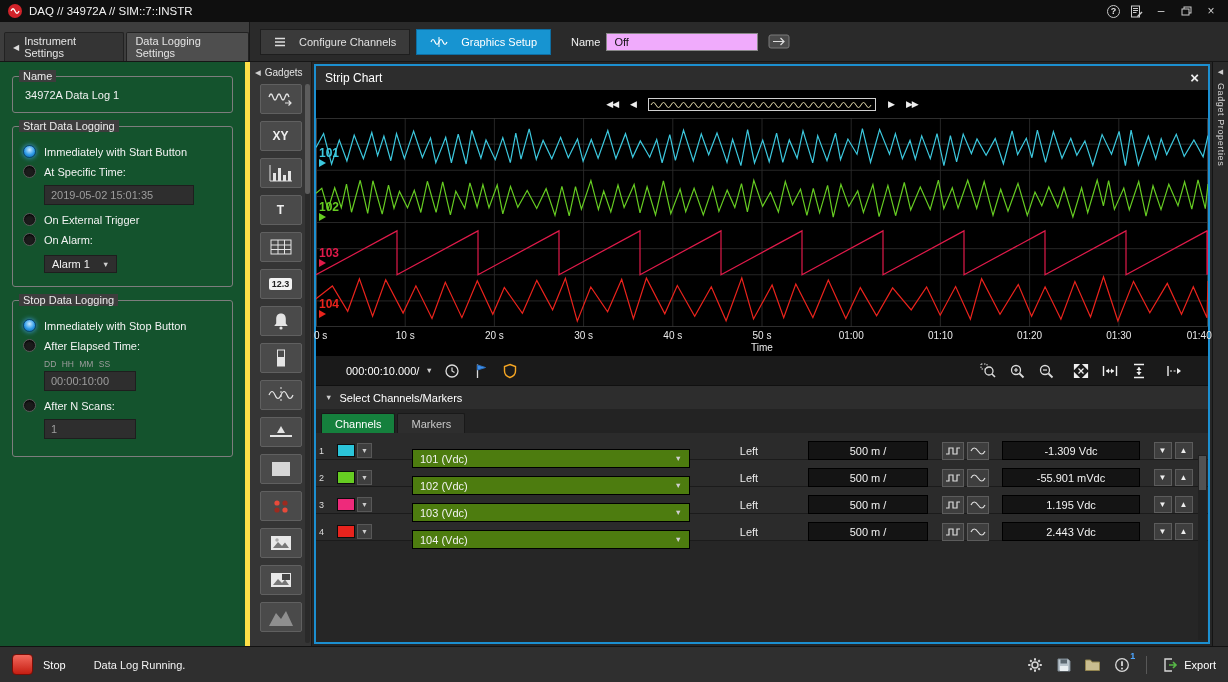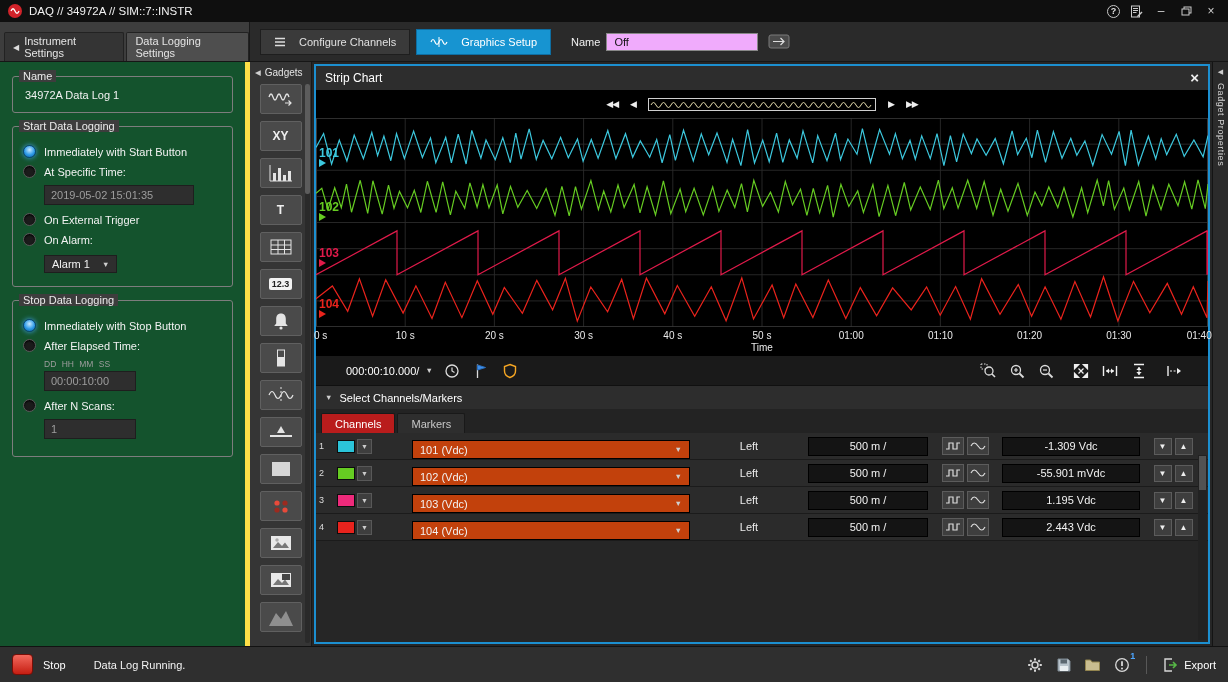--- a/index.html
+++ b/index.html
@@ -72,30 +72,30 @@
 .xaxis{height:28px;background:#000;position:relative;flex:0 0 auto;}
 .xlab{position:absolute;top:3px;transform:translateX(-50%);color:#eaeaea;font-size:10px;white-space:nowrap;}
 .xtitle{position:absolute;top:15px;left:50%;transform:translateX(-50%);color:#eaeaea;font-size:10px;}
 .chart-toolbar{height:30px;background:#1a1a1a;display:flex;align-items:center;gap:10px;padding:0 25px 0 30px;flex:0 0 auto;border-top:1px solid #000;}
 .tdiv{display:flex;align-items:center;gap:6px;color:#fff;}
 .ct-spacer{flex:1;}
 .ct-icon{width:19px;height:19px;display:flex;align-items:center;justify-content:center;}
 .select-header{height:24px;background:#2d2d2d;display:flex;align-items:center;gap:7px;padding:0 9px;color:#fff;flex:0 0 auto;border-top:1px solid #101010;}
 .table-tabs{height:24px;background:#232323;display:flex;align-items:flex-end;padding-left:5px;gap:2px;flex:0 0 auto;}
 .ttab{height:20px;padding:0 13px;display:flex;align-items:center;background:#2e2e2e;color:#c8c8c8;border:1px solid #191919;border-bottom:none;font-size:11px;border-radius:2px 2px 0 0;}
-.ttab.active{background:#b91c1c;color:#fff;}
+.ttab.active{background:#15803d;color:#fff;}
 .chan-table{flex:1;position:relative;background:#262626;min-height:0;overflow:hidden;}
 .trow{display:grid;grid-template-columns:16px 78px 1fr 98px 140px 54px 158px 46px 12px;align-items:center;height:27px;border-bottom:1px solid #1b1b1b;background:#2b2b2b;}
 .thead{height:22px;background:#4e4e4e;border-bottom:1px solid #222;}
 .hcell{color:#fff;font-size:10.5px;text-align:center;}
 .rnum{color:#ddd;font-size:9px;padding-left:3px;}
 .colorcell{display:flex;align-items:center;padding-left:5px;}
 .swatch{width:18px;height:13px;border:1px solid #0c0c0c;}
 .sw-car{width:15px;height:15px;background:#3e3e3e;border:1px solid #585858;color:#ccc;font-size:7px;display:flex;align-items:center;justify-content:center;margin-left:2px;}
-.chan-dd{height:19px;background:#c2410c;border:1px solid #000;display:flex;align-items:center;padding:0 7px;color:#f2f2f2;margin:7px 10px 0 2px;}
+.chan-dd{height:19px;background:#4d7c0f;border:1px solid #000;display:flex;align-items:center;padding:0 7px;color:#f2f2f2;margin:16px 10px 0 2px;}
 .chan-dd .car{margin-left:auto;}
 .axis-cell{text-align:center;color:#eaeaea;}
 .inset{height:19px;background:#141414;border:1px solid #000;color:#f2f2f2;display:flex;align-items:center;justify-content:center;margin:0 10px;}
 .wbtns{display:flex;gap:3px;justify-content:center;}
 .wbtn{width:22px;height:18px;background:#3e3e3e;border:1px solid #5c5c5c;display:flex;align-items:center;justify-content:center;}
 .udbtns{display:flex;gap:3px;justify-content:center;}
 .udbtn{width:18px;height:17px;background:#3e3e3e;border:1px solid #5c5c5c;color:#eee;font-size:8px;display:flex;align-items:center;justify-content:center;}
 .table-scroll{position:absolute;top:22px;right:1px;bottom:2px;width:9px;background:#222;}
 .table-scroll .thumb{position:absolute;top:1px;left:1px;width:7px;height:34px;background:#525252;}
 

